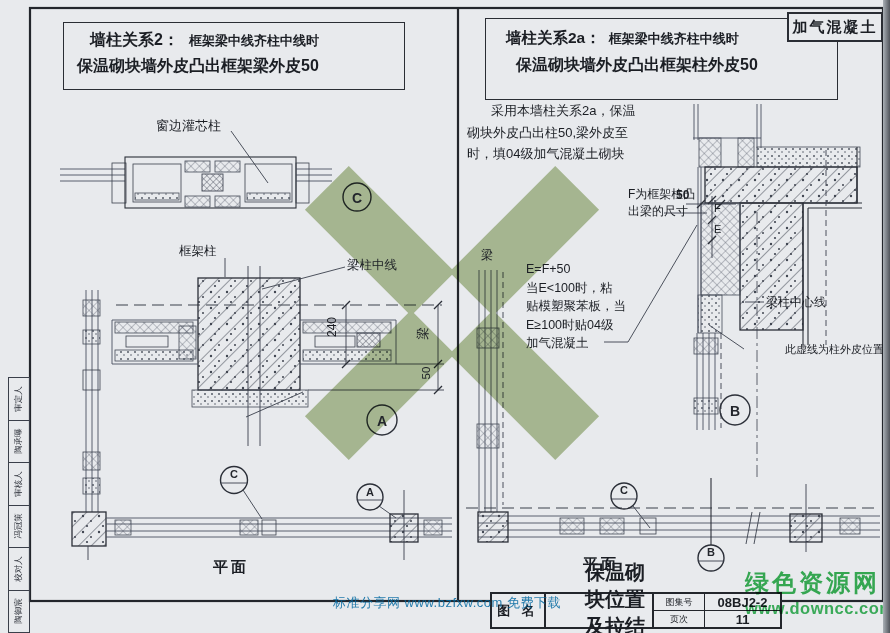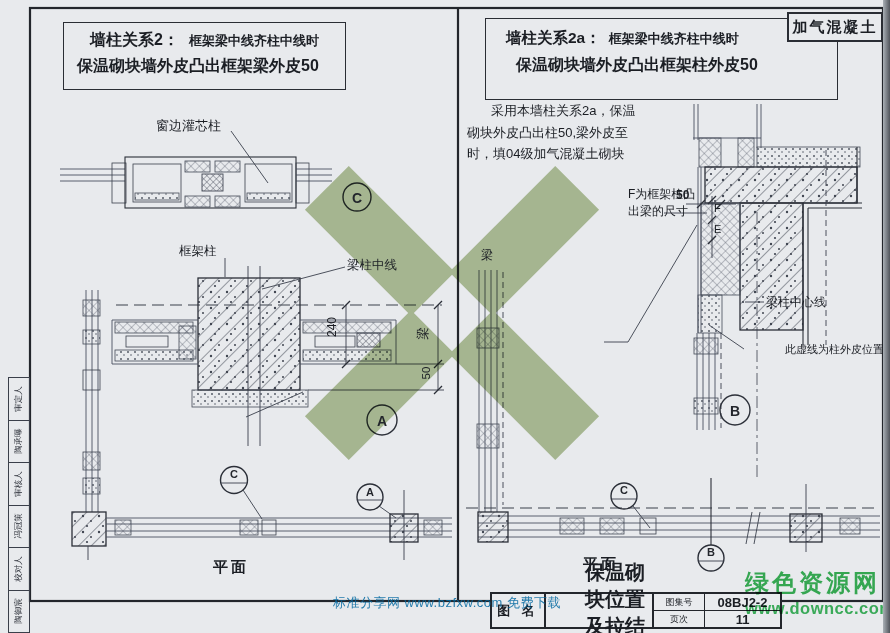--- a/index.html
+++ b/index.html
@@ -213,21 +213,21 @@
   </svg>
 
   <svg class="lay2" width="890" height="633">
     <g transform="translate(452,313)" fill="#afc192">
       <rect x="-177" y="-31" width="354" height="62" transform="rotate(45)"></rect>
       <rect x="-177" y="-31" width="354" height="62" transform="rotate(-45)"></rect>
       <rect x="-27" y="-27" width="54" height="54" transform="rotate(45)" fill="#ffffff"></rect>
     </g>
   </svg>
 
-  <div class="box w-title" style="left:63px;top:22px;width:283px;height:68px;border-width:1.5px;padding:7px 8px;">
+  <div class="box w-title" style="left:63px;top:22px;width:342px;height:68px;border-width:1.5px;padding:7px 8px;">
     <div class="r1" style="padding-left:18px;">
       <span style="font-size:16px;font-weight:bold;">墙柱关系2：</span>
       <span style="font-size:13px;font-weight:bold;margin-left:10px;">框架梁中线齐柱中线时</span>
     </div>
     <div style="font-size:16px;font-weight:bold;margin-top:5px;padding-left:5px;">保温砌块墙外皮凸出框架梁外皮50</div>
   </div>
 
   <div class="box w-title" style="left:485px;top:18px;width:353px;height:82px;border-width:1.5px;padding:9px 8px;">
     <div class="r1" style="padding-left:12px;">
       <span style="font-size:15.5px;font-weight:bold;">墙柱关系2a：</span>
@@ -252,20 +252,27 @@
 
   <div class="lbl note" style="left:467px;top:100px;font-size:13px;line-height:21.5px;">
     <div style="padding-left:24px;">采用本墙柱关系2a，保温</div>
     <div>砌块外皮凸出柱50,梁外皮至</div>
     <div>时，填04级加气混凝土砌块</div>
   </div>
   <div class="lbl note" style="left:628px;top:186px;font-size:12px;line-height:17px;">
     <div>F为框架柱凸</div>
     <div>出梁的尺寸</div>
   </div>
+  <div class="lbl note" style="left:526px;top:260px;font-size:12.5px;line-height:18.5px;">
+    <div>E=F+50</div>
+    <div>当E&lt;100时，粘</div>
+    <div>贴模塑聚苯板，当</div>
+    <div>E≥100时贴04级</div>
+    <div>加气混凝土</div>
+  </div>
   <div class="lbl" style="left:676px;top:188px;font-size:12px;font-weight:bold;">50</div>
   <div class="lbl" style="left:714px;top:202px;font-size:11px;">F</div>
   <div class="lbl" style="left:714px;top:223px;font-size:11px;">E</div>
   <div class="lbl" style="left:481px;top:247px;font-size:12px;">梁</div>
   <div class="lbl" style="left:766px;top:294px;font-size:12px;">梁柱中心线</div>
   <div class="lbl" style="left:785px;top:342px;font-size:11px;">此虚线为柱外皮位置</div>
   <div class="lbl" style="left:583px;top:555px;font-size:15px;font-weight:bold;letter-spacing:3px;">平面</div>
   <div class="bub" style="left:721px;top:403px;width:28px;font-size:14px;">B</div>
   <div class="bub" style="left:616px;top:484px;width:16px;font-size:11px;">C</div>
   <div class="bub" style="left:703px;top:546px;width:16px;font-size:11px;">B</div>

